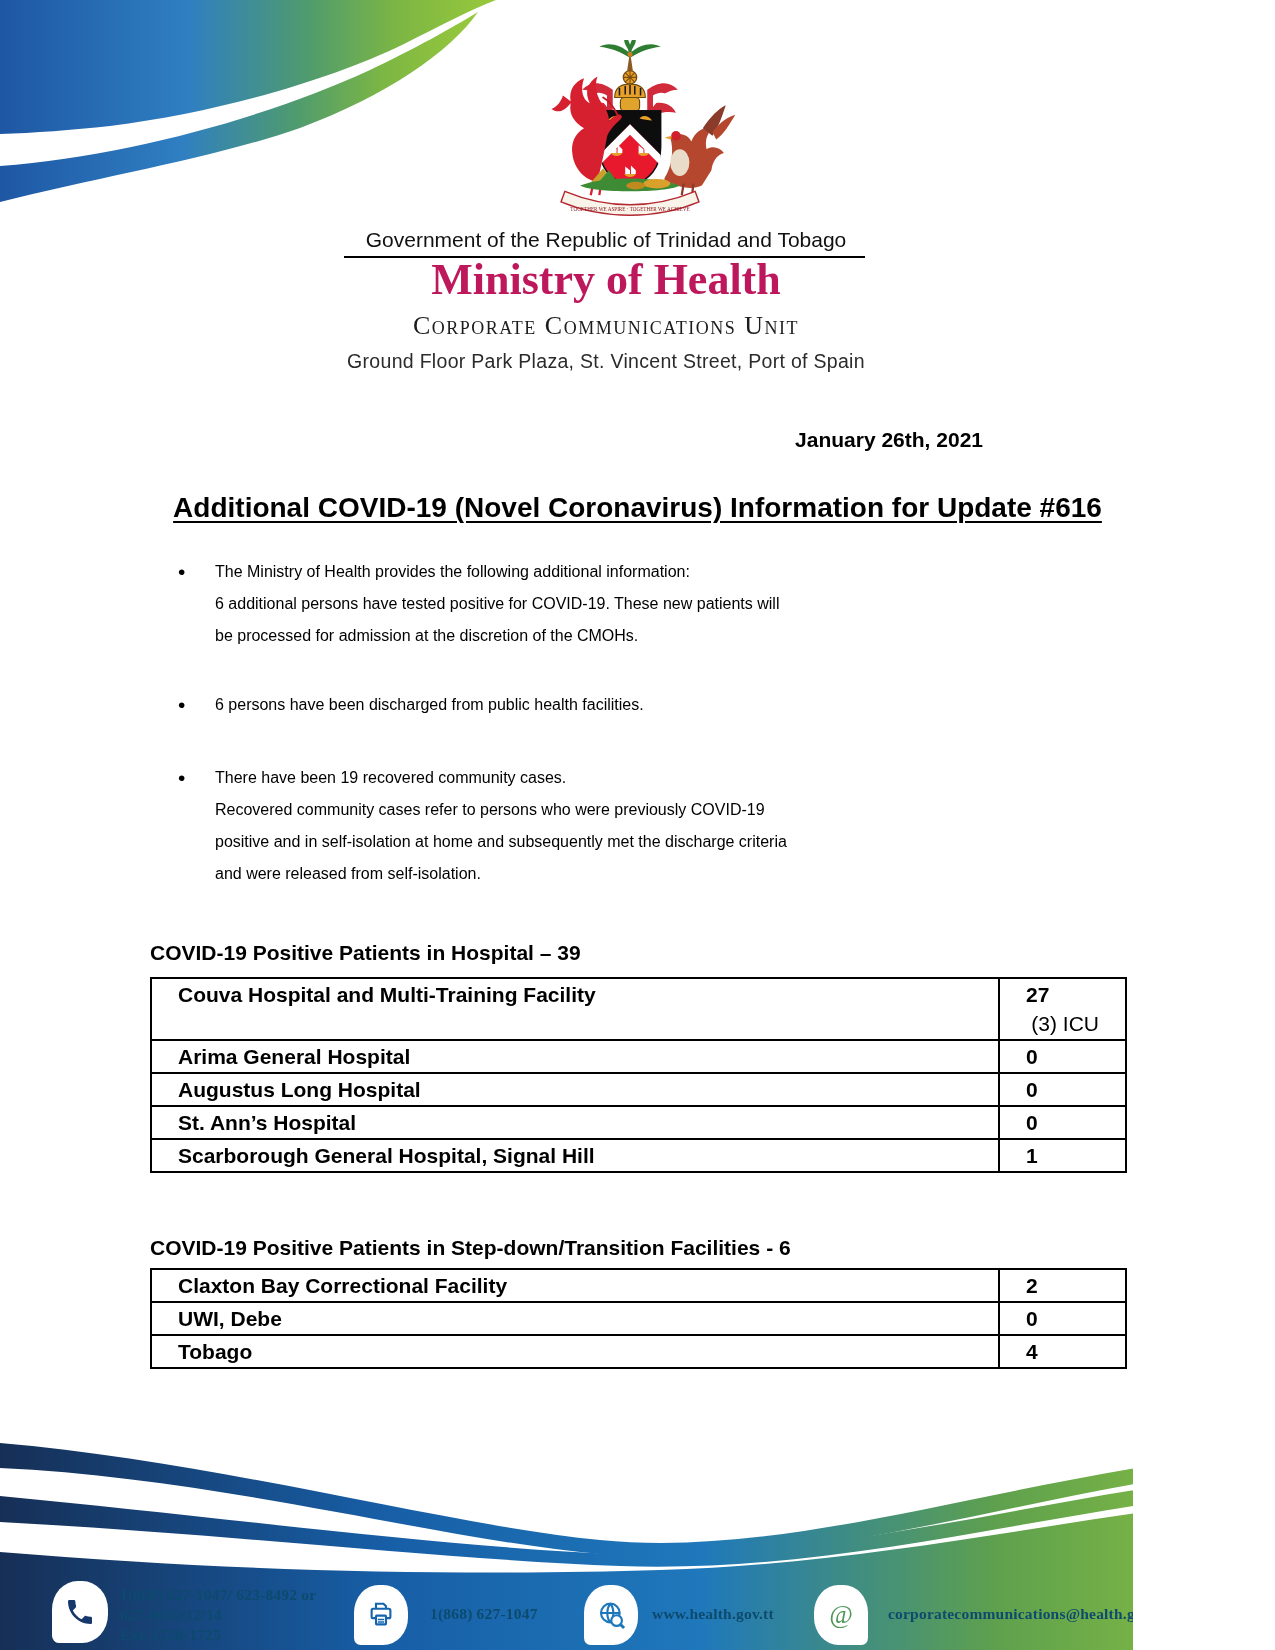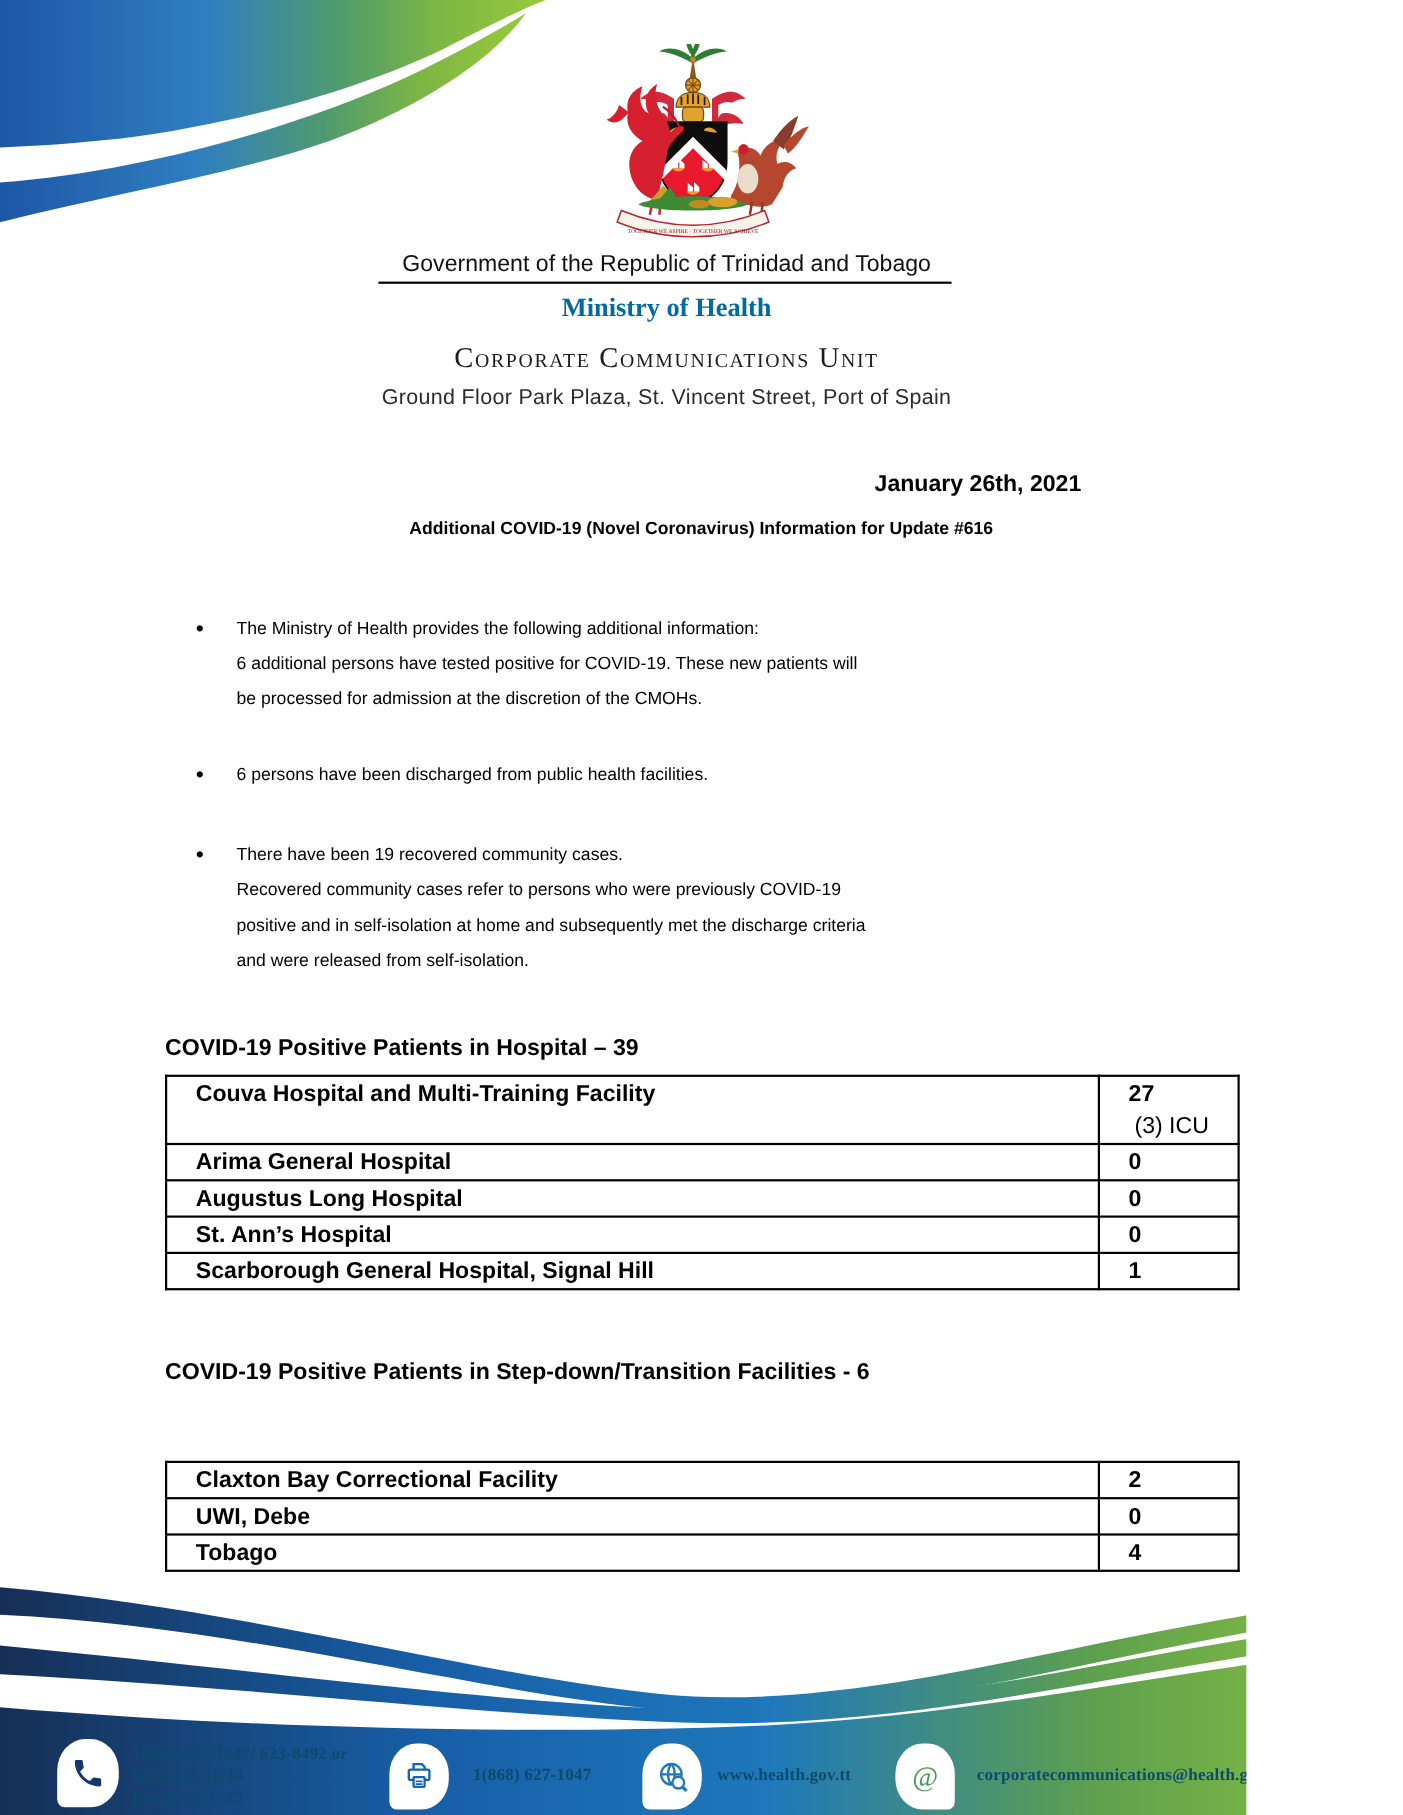--- a/index.html
+++ b/index.html
@@ -8,40 +8,40 @@
     font-family:"Liberation Sans", sans-serif;color:#000;
   }
   
   .top-swoosh{position:absolute;top:0;left:0;width:520px;height:240px;}
   
   .crest{position:absolute;top:40px;left:512px;width:236px;height:182px;}
   
   .letterhead{position:absolute;top:227px;left:325px;width:562px;text-align:center;}
   .gov-line{font-size:21px;line-height:26px;color:#111;}
   .lh-divider{border:none;border-top:2.5px solid #000;margin:3px 22px 0 19px;}
-  .ministry{font-family:"Liberation Serif", serif;font-weight:bold;font-size:24px;line-height:42px;margin-top:1px;color:#0369a1;}
+  .ministry{font-family:"Liberation Serif", serif;font-weight:bold;font-size:44px;line-height:42px;margin-top:1px;color:#be185d;}
   .unit{font-family:"Liberation Serif", serif;font-variant:small-caps;font-size:26px;letter-spacing:1.5px;margin-top:10px;color:#1c1c1c;}
   .address{font-size:19.5px;margin-top:9px;color:#2b2b2b;letter-spacing:.3px;}
   
   .date-line{position:absolute;top:428px;right:150px;font-weight:bold;font-size:21px;}
   .doc-title{
-    position:absolute;top:472px;left:150px;width:975px;text-align:center;
-    font-weight:bold;font-size:16px;text-decoration-thickness:2px;text-underline-offset:4px;
+    position:absolute;top:492px;left:150px;width:975px;text-align:center;
+    font-weight:bold;font-size:28px;text-decoration:underline;text-decoration-thickness:2px;text-underline-offset:4px;
   }
   .bullets{position:absolute;top:556px;left:178px;width:900px;}
   .bullet{display:flex;margin:0 0 37px 0;}
   .bullet:nth-child(2){margin-bottom:41px;}
   .bullet-marker{width:37px;flex:0 0 37px;font-size:21px;line-height:32px;}
   .bullet-text{font-size:16px;line-height:32px;white-space:pre-line;}
   .section-heading{position:absolute;left:150px;font-weight:bold;font-size:21px;}
   .h-sec1{top:941px;}
   .h-sec2{top:1236px;}
   .facilities{position:absolute;left:150px;border-collapse:collapse;width:977px;}
   .t-sec1{top:977px;}
-  .t-sec2{top:1328px;}
+  .t-sec2{top:1268px;}
   .facilities td{
     border:2.5px solid #000;padding:1px 26px;font-size:21px;font-weight:bold;line-height:29px;vertical-align:top;
   }
   .facilities td.col-facility{width:794px;}
   .count-note{font-weight:normal;text-align:right;}
   
   .footer-swoosh{position:absolute;left:0;bottom:0;width:1275px;height:212px;}
   .footer-item-icon{position:absolute;background:#fff;display:flex;align-items:center;justify-content:center;}
   .blob-l{border-radius:46% 46% 46% 12%;}
   .blob-r{border-radius:46% 46% 12% 46%;}

